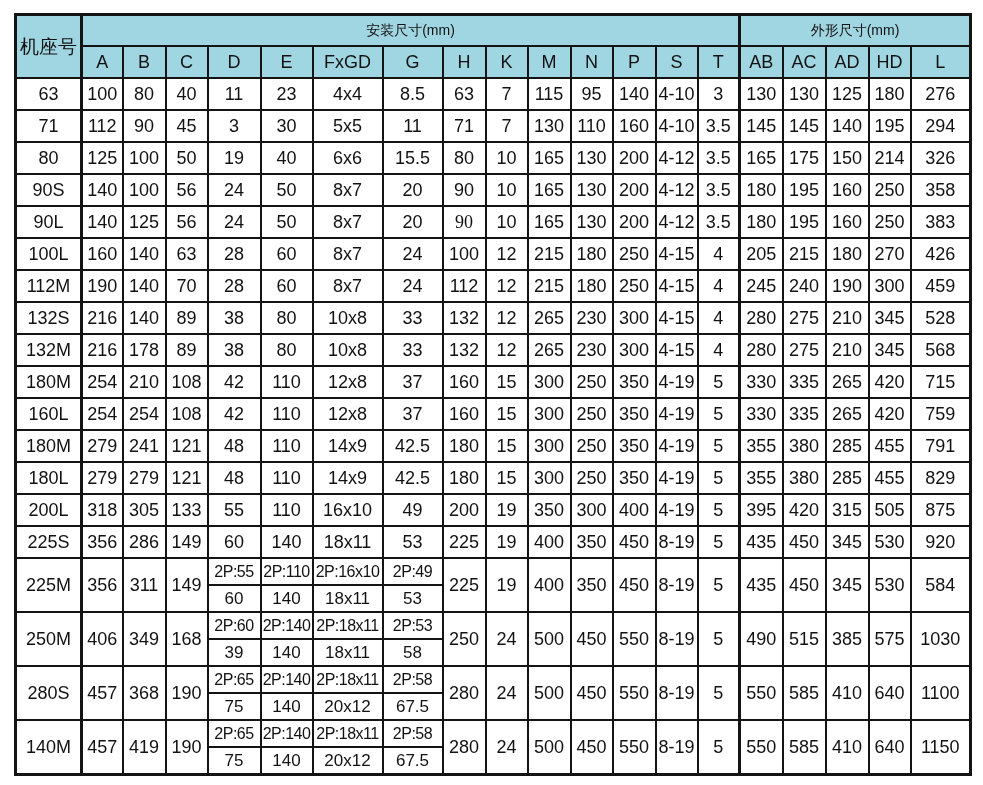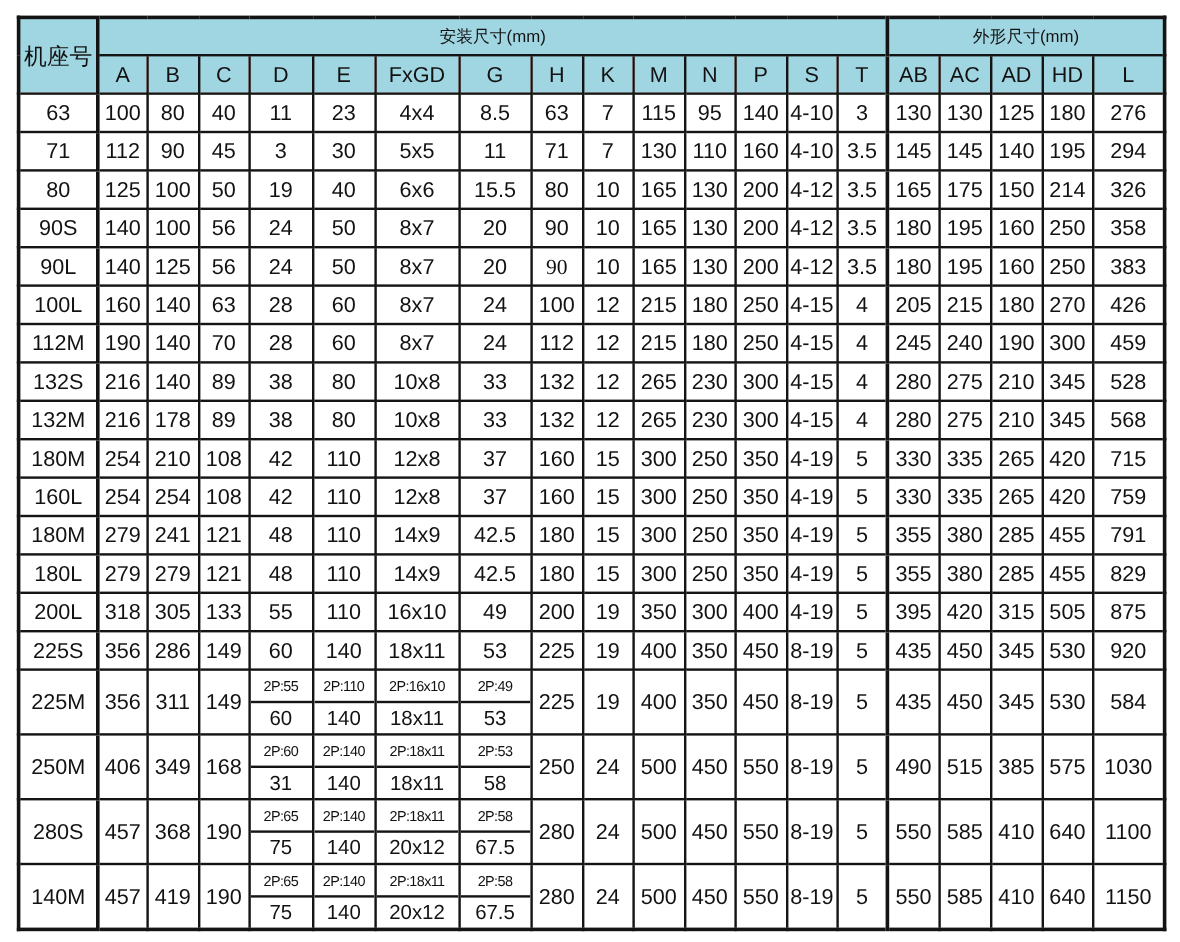--- a/index.html
+++ b/index.html
@@ -38,21 +38,21 @@
   #dim-table .sec-end{border-right-width:3px;}
   
   td.split-cell{padding:0;}
   .split-inner{
     display:flex;flex-direction:column;
     height:52px;width:100%;
   }
   .split-top,.split-bottom{
     flex:1;display:flex;align-items:center;justify-content:center;
   }
-  .split-top{font-size:12px;letter-spacing:-0.5px;}
+  .split-top{font-size:16px;letter-spacing:-0.5px;}
   .split-bottom{border-top:2px solid #141414;font-size:17px;}
   td.serif-cell{font-family:"Liberation Serif","DejaVu Serif",serif;font-size:19px;font-weight:normal;}
 </style>
 </head>
 <body>
 
 <div class="wrap">
   <table id="dim-table">
     <colgroup id="cols">
         <col style="width: 66px;">
@@ -478,21 +478,21 @@
           <td>584</td>
         </tr>
         <tr class="tall">
           <td class="sec-end">250M</td>
           <td>406</td>
           <td>349</td>
           <td>168</td>
           <td class="split-cell">
             <div class="split-inner">
               <div class="split-top">2P:60</div>
-              <div class="split-bottom">31</div>
+              <div class="split-bottom">39</div>
             </div>
           </td>
           <td class="split-cell">
             <div class="split-inner">
               <div class="split-top">2P:140</div>
               <div class="split-bottom">140</div>
             </div>
           </td>
           <td class="split-cell">
             <div class="split-inner">

